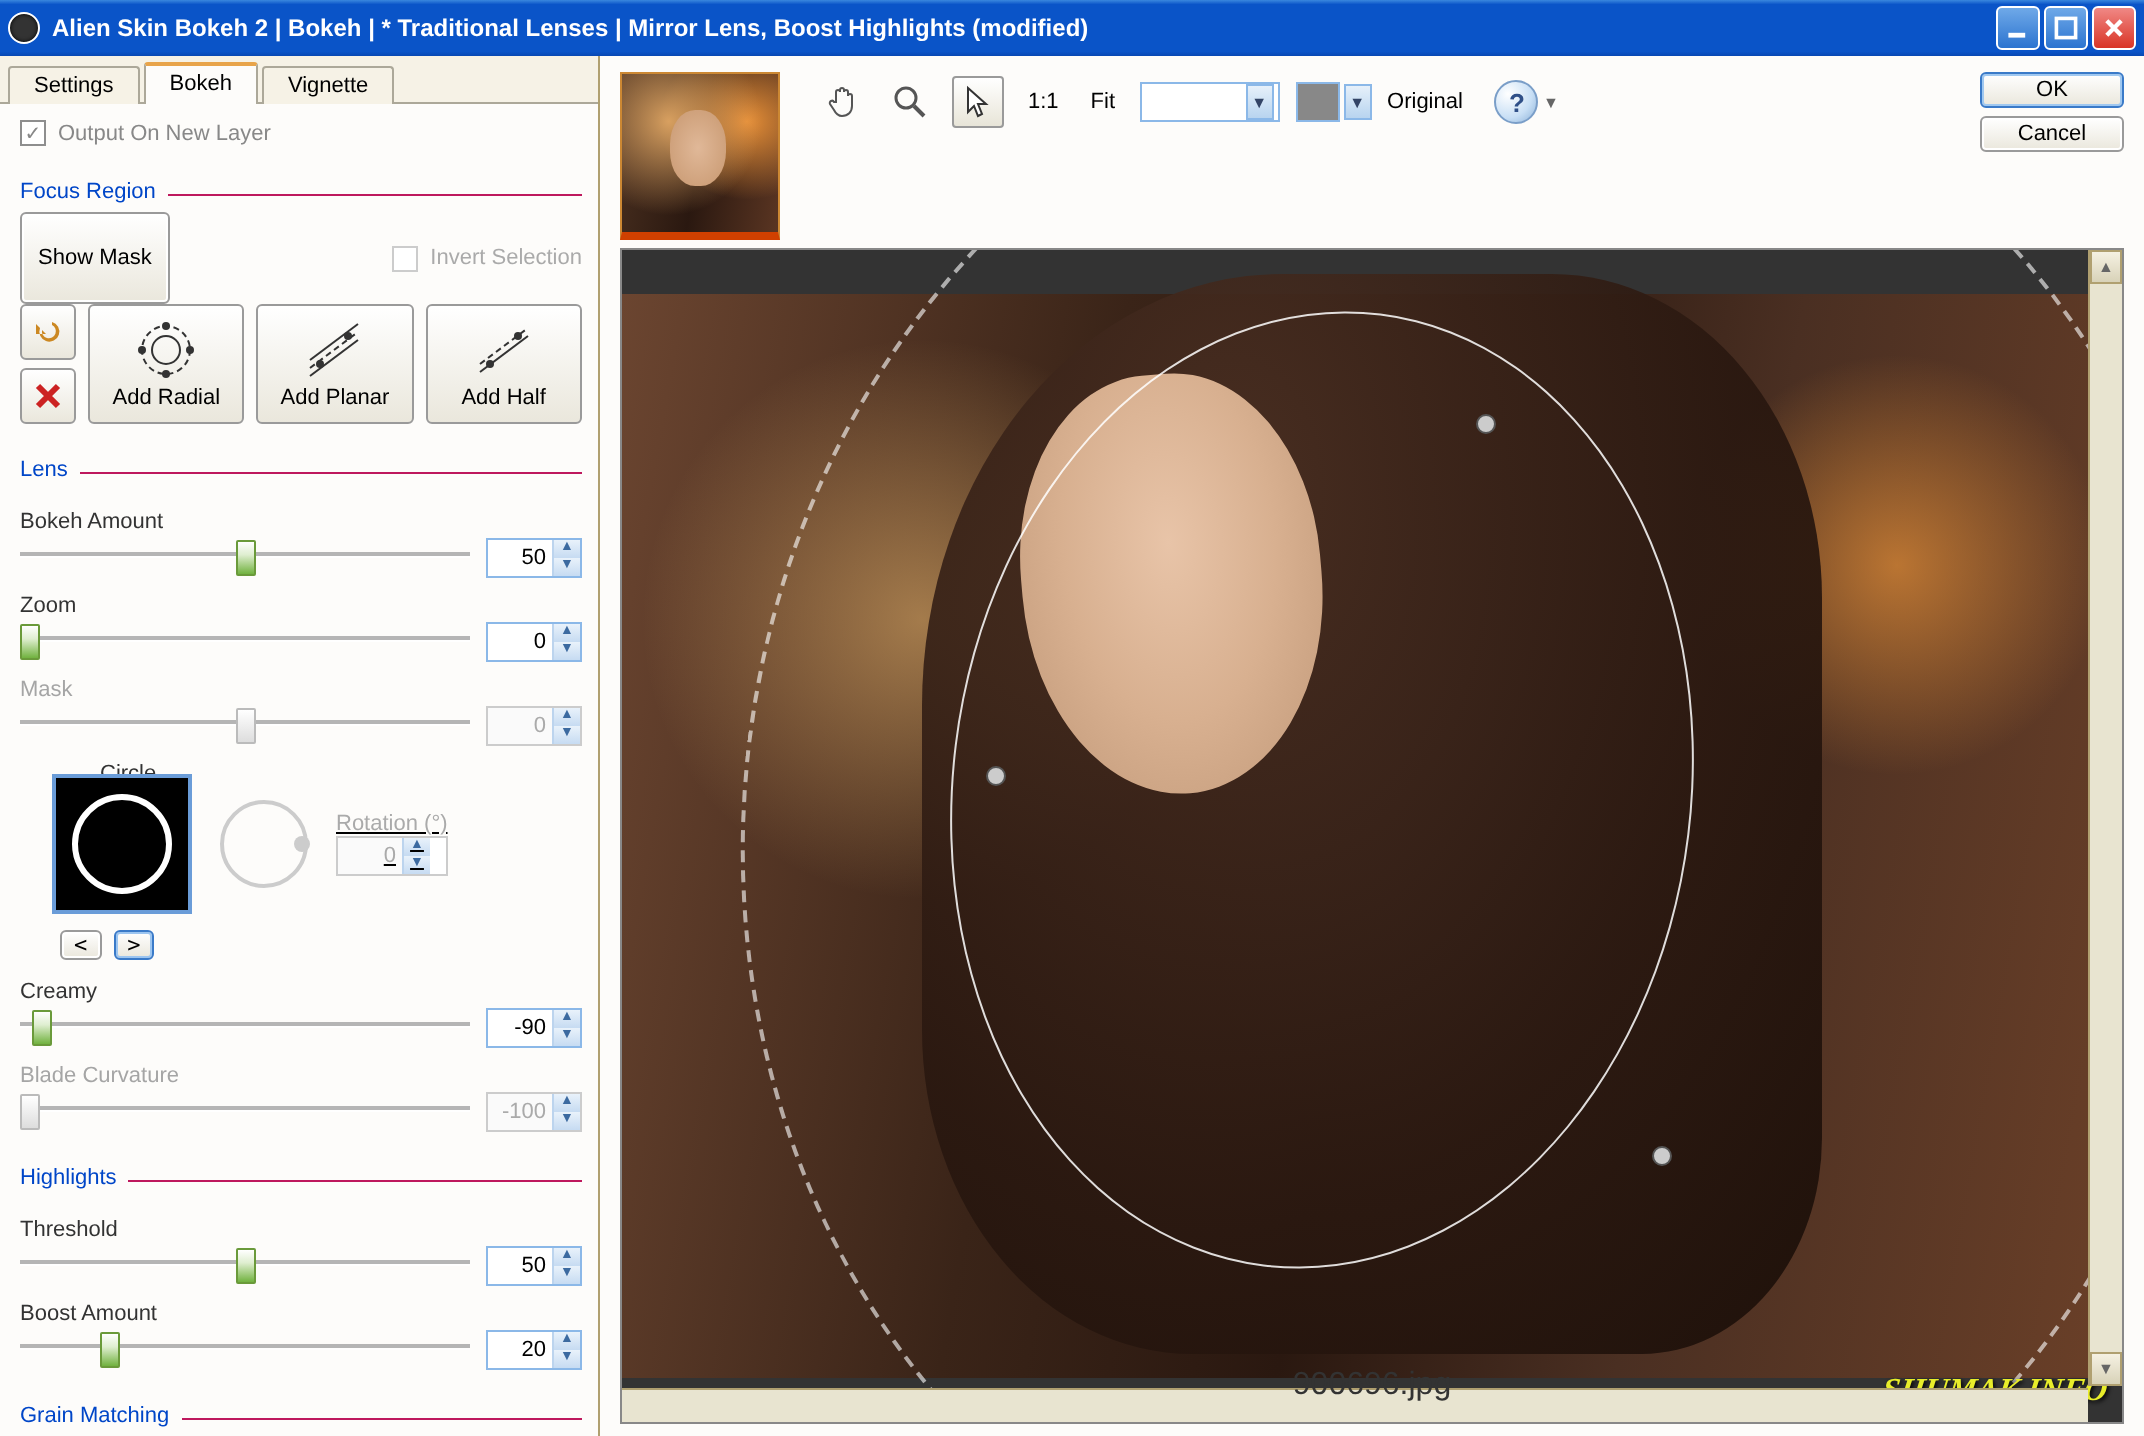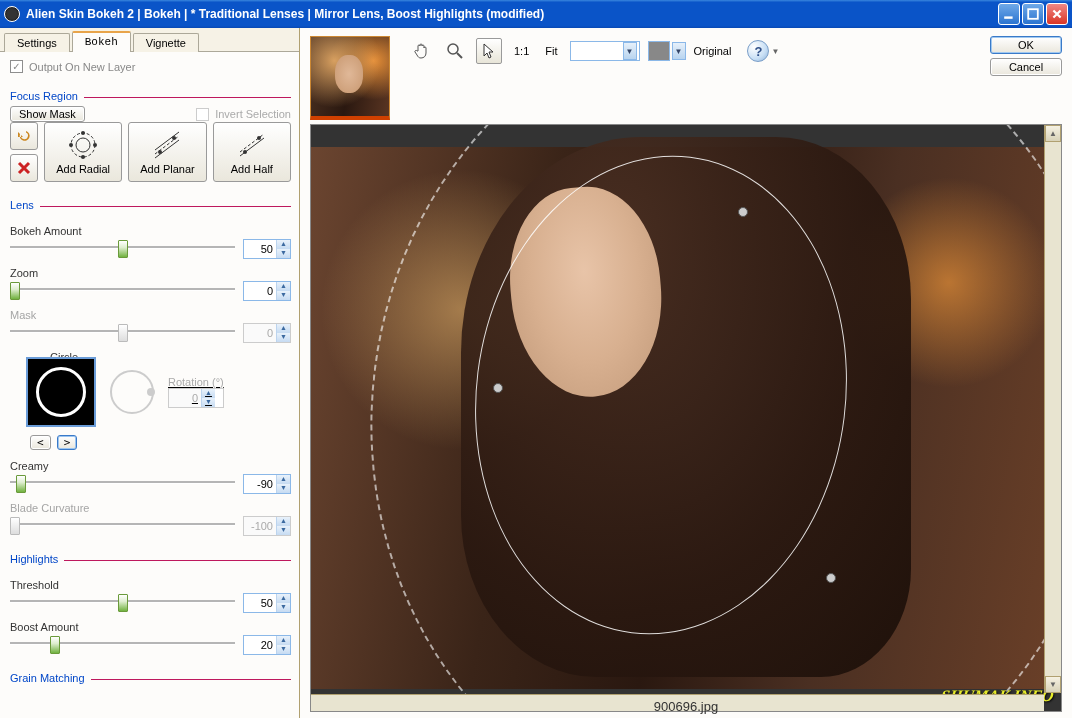--- a/index.html
+++ b/index.html
@@ -16,38 +16,38 @@
 .win-btn svg { width: 12px; height: 12px; }
 
 
 .app { display: flex; height: calc(718px - 28px); }
 .left-panel { width: 300px; background: #fdfcfa; border-right: 1px solid #b0a070; display:flex; flex-direction:column;}
 .right-panel { flex: 1; display: flex; flex-direction: column; background: #fdfcfa; position:relative;}
 
 
 .tabs { display: flex; align-items: flex-end; height: 24px; background: #f6f2e6; border-bottom: 1px solid #aca899; padding-left:4px;}
 .tab { padding: 3px 12px; border: 1px solid #aca899; border-bottom: none; background: #f6f2e6; margin-right: 2px; border-radius: 2px 2px 0 0; cursor:pointer; position:relative; top:1px;}
-.tab.active { background: #fdfcfa; border-top:2px solid #e8a44a; padding-bottom:4px;font-family:Liberation Mono, monospace;}
+.tab.active { background: #fdfcfa; border-top:2px solid #e8a44a; padding-bottom:4px;}
 
 
 .panel-scroll { flex:1; overflow-y:auto; padding: 6px 8px 6px 10px; }
 .panel-scroll::-webkit-scrollbar{width:17px;}
 .panel-scroll::-webkit-scrollbar-track{background:#f4f2ea;border-left:1px solid #d4cfa7;}
 .panel-scroll::-webkit-scrollbar-thumb{background:#d8d2b8;border:1px solid #b0a070;border-radius:2px;}
 .panel-scroll::-webkit-scrollbar-button{height:17px;background:#e8e4d0;border:1px solid #b0a070;}
 
 
 .fieldset { border-top: 1px solid #be185d; margin-top: 24px; padding-top: 4px; position:relative;}
 .fieldset > .legend { color: #0046C8; position:relative; top:-12px; background:#fdfcfa; padding-right:6px; display:inline-block;}
 .checkbox-row { display:flex; align-items:center; gap:6px; margin:2px 0 6px 0;}
 .checkbox { width:13px;height:13px;border:1px solid #8e8e8e;background:#fff;display:inline-flex;align-items:center;justify-content:center;font-size:10px;color:#888;}
 
 
 .btn { border:1px solid #9a9a9a; background:linear-gradient(to bottom,#fff,#eae7dc); border-radius:3px; padding:2px 10px; cursor:pointer; box-shadow:0 0 0 1px #fff inset;}
-.btn.small{padding:1px 8px;}
+.btn.small{padding:16px 8px;}
 .region-btns{display:flex;gap:6px;margin-top:-6px;}
 .icon-col{display:flex;flex-direction:column;gap:4px;}
 .icon-btn{width:28px;height:28px;border:1px solid #9a9a9a;border-radius:3px;background:linear-gradient(to bottom,#fff,#eae7dc);display:flex;align-items:center;justify-content:center;}
 .tool-btn{width:80px;height:60px;border:1px solid #9a9a9a;border-radius:3px;background:linear-gradient(to bottom,#fff,#eae7dc);display:flex;flex-direction:column;align-items:center;justify-content:center;gap:3px;cursor:pointer;}
 .tool-btn .glyph{width:30px;height:30px;display:flex;align-items:center;justify-content:center;}
 
 
 .slider-row{margin:2px 0 8px 0;}
 .slider-row .lbl{color:#333;margin-bottom:2px;display:block;}
 .slider-row .lbl.disabled{color:#a5a5a5;}
@@ -99,21 +99,21 @@
   linear-gradient(100deg,#6b4530 0%,#3a2418 30%,#2a1810 50%,#4a2f22 70%,#6b4028 100%);
 }
 .face{position:absolute;left:200px;top:40px;width:150px;height:210px;background:radial-gradient(ellipse at 50% 40%,#e8c4a8 0%,#d8b090 50%,#c09878 100%);border-radius:46% 46% 50% 50%;transform:rotate(-5deg);}
 .hair{position:absolute;left:150px;top:-10px;width:450px;height:540px;background:radial-gradient(ellipse at 35% 20%,#4a2f22,#2a1810 60%,#1a0e08);border-radius:40% 30% 20% 30%;opacity:0.92;}
 .watermark{position:absolute;right:8px;bottom:6px;color:#e8ed2a;font-size:16px;font-style:italic;font-weight:bold;font-family:'Comic Sans MS',cursive;text-shadow:1px 1px 2px #000;transform:skewX(-8deg);}
 .ellipse{position:absolute;border:1px solid rgba(255,255,255,0.85);border-radius:50%;}
 .ellipse.inner{left:165px;top:30px;width:370px;height:480px;transform:rotate(7deg);}
 .ellipse.outer{left:60px;top:-120px;width:740px;height:820px;transform:rotate(7deg);border-style:dashed;border-width:2px;opacity:0.7;}
 .handle{position:absolute;width:10px;height:10px;background:#ccc;border:1px solid #555;border-radius:50%;}
 
-.filename{position:absolute;bottom:4px;left:50%;transform:translateX(-50%);color:#333;font-size:13px;}
+.filename{position:absolute;bottom:16px;left:50%;transform:translateX(-50%);color:#333;font-size:16px;}
 .scrollbar-v{position:absolute;right:0;top:0;bottom:18px;width:17px;background:#e8e4d0;border-left:1px solid #b0a070;display:flex;flex-direction:column;}
 .scrollbar-h{position:absolute;left:0;right:17px;bottom:0;height:17px;background:#e8e4d0;border-top:1px solid #b0a070;}
 .sb-btn{height:17px;background:linear-gradient(to bottom,#f5f1e2,#d8d2b8);border:1px solid #b0a070;display:flex;align-items:center;justify-content:center;font-size:8px;color:#666;}
 </style>
 </head>
 <body>
 
 <div class="titlebar">
   <div class="icon"></div>
   <div class="title">Alien Skin Bokeh 2  |  Bokeh  |  * Traditional Lenses  |  Mirror Lens, Boost Highlights (modified)</div>

